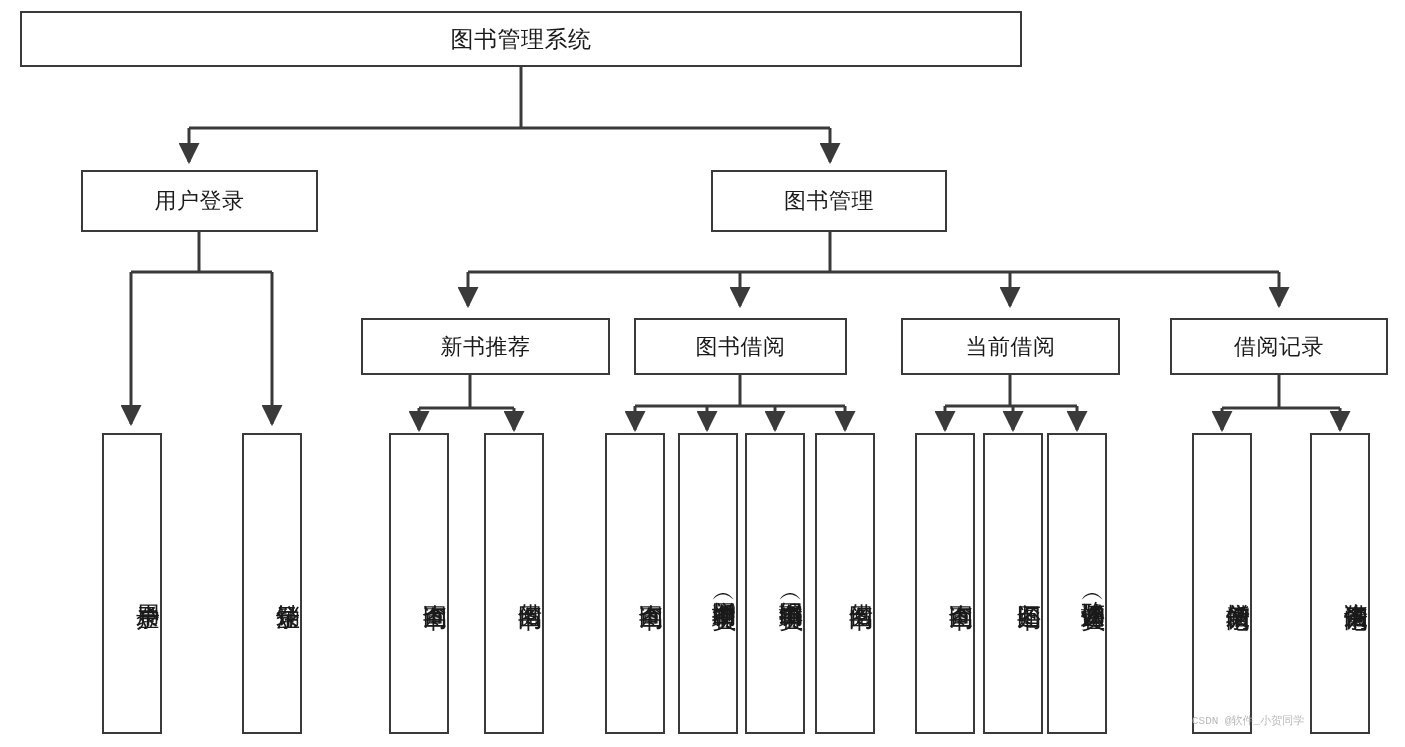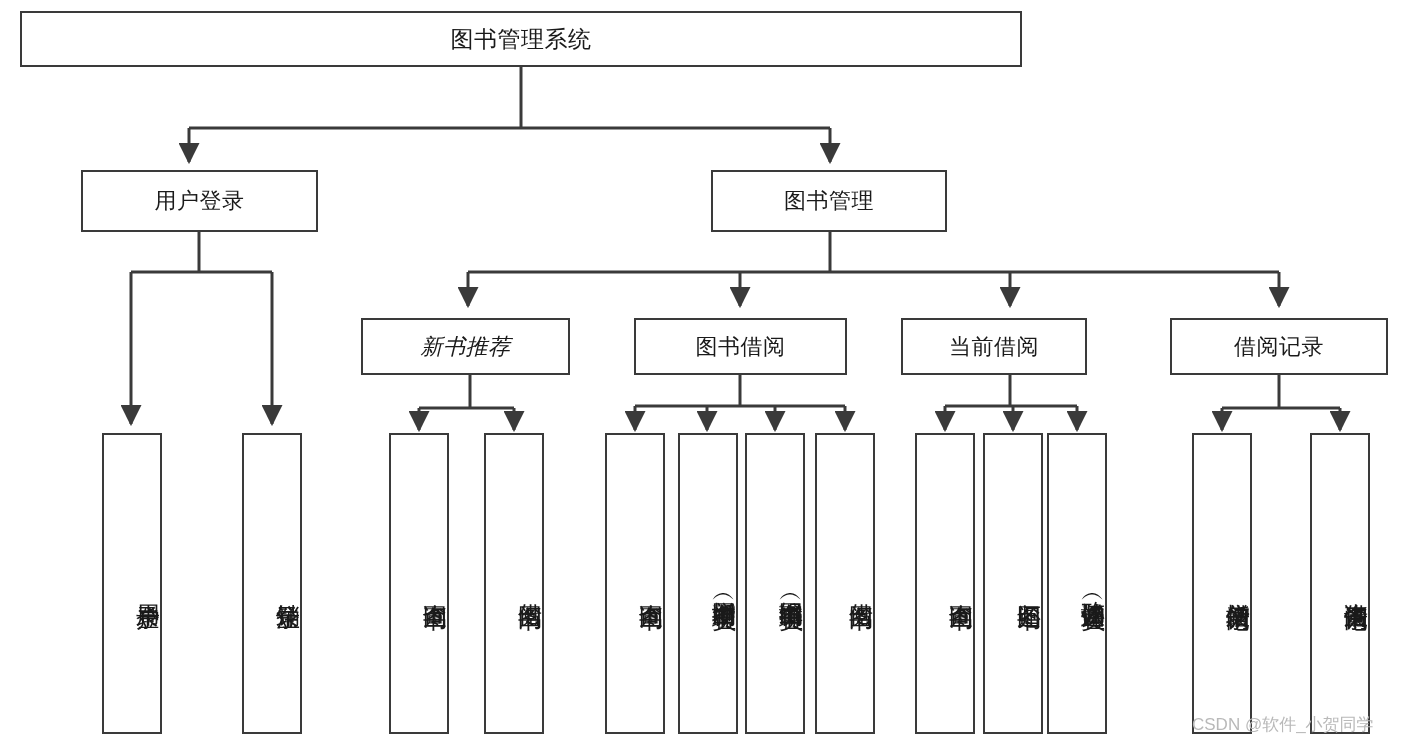--- a/index.html
+++ b/index.html
@@ -55,24 +55,24 @@
     display: block;
     letter-spacing: 1px;
   }
   .node.root {
     font-size: 23px;
   }
   .watermark {
     position: absolute;
     left: 1192px;
     top: 713px;
-    font-size: 17px;
+    font-size: 11px;
     color: #b9b9b9;
     white-space: nowrap;
-    font-family: Liberation Sans, sans-serif;
+    font-family: Liberation Mono, monospace;
   }
 </style>
 </head>
 <body>
 
 <div id="canvas">
 
   <svg class="wires" viewBox="0 0 1405 747">
     <defs>
       <marker id="arrow" viewBox="0 0 10 10" refX="9" refY="5" markerWidth="7" markerHeight="7" orient="auto-start-reverse">
@@ -127,27 +127,27 @@
     <span>图书管理系统</span>
   </div>
 
   <div class="node horiz" style="left:81px; top:170px; width:237px; height:62px;">
     <span>用户登录</span>
   </div>
   <div class="node horiz" style="left:711px; top:170px; width:236px; height:62px;align-items:center;">
     <span>图书管理</span>
   </div>
 
-  <div class="node horiz" style="left:361px; top:318px; width:209px; height:57px;font-style:italic;">
+  <div class="node horiz" style="left:361px; top:318px; width:249px; height:57px;">
     <span>新书推荐</span>
   </div>
   <div class="node horiz" style="left:634px; top:318px; width:213px; height:57px;justify-content:center;">
     <span>图书借阅</span>
   </div>
-  <div class="node horiz" style="left:901px; top:318px; width:186px; height:57px;">
+  <div class="node horiz" style="left:901px; top:318px; width:219px; height:57px;">
     <span>当前借阅</span>
   </div>
   <div class="node horiz" style="left:1170px; top:318px; width:218px; height:57px;">
     <span>借阅记录</span>
   </div>
 
   <div class="node vert" style="left:102px; top:433px; width:60px; height:301px;">
     <span class="vtext">用户登录</span>
   </div>
   <div class="node vert" style="left:242px; top:433px; width:60px; height:301px;">

